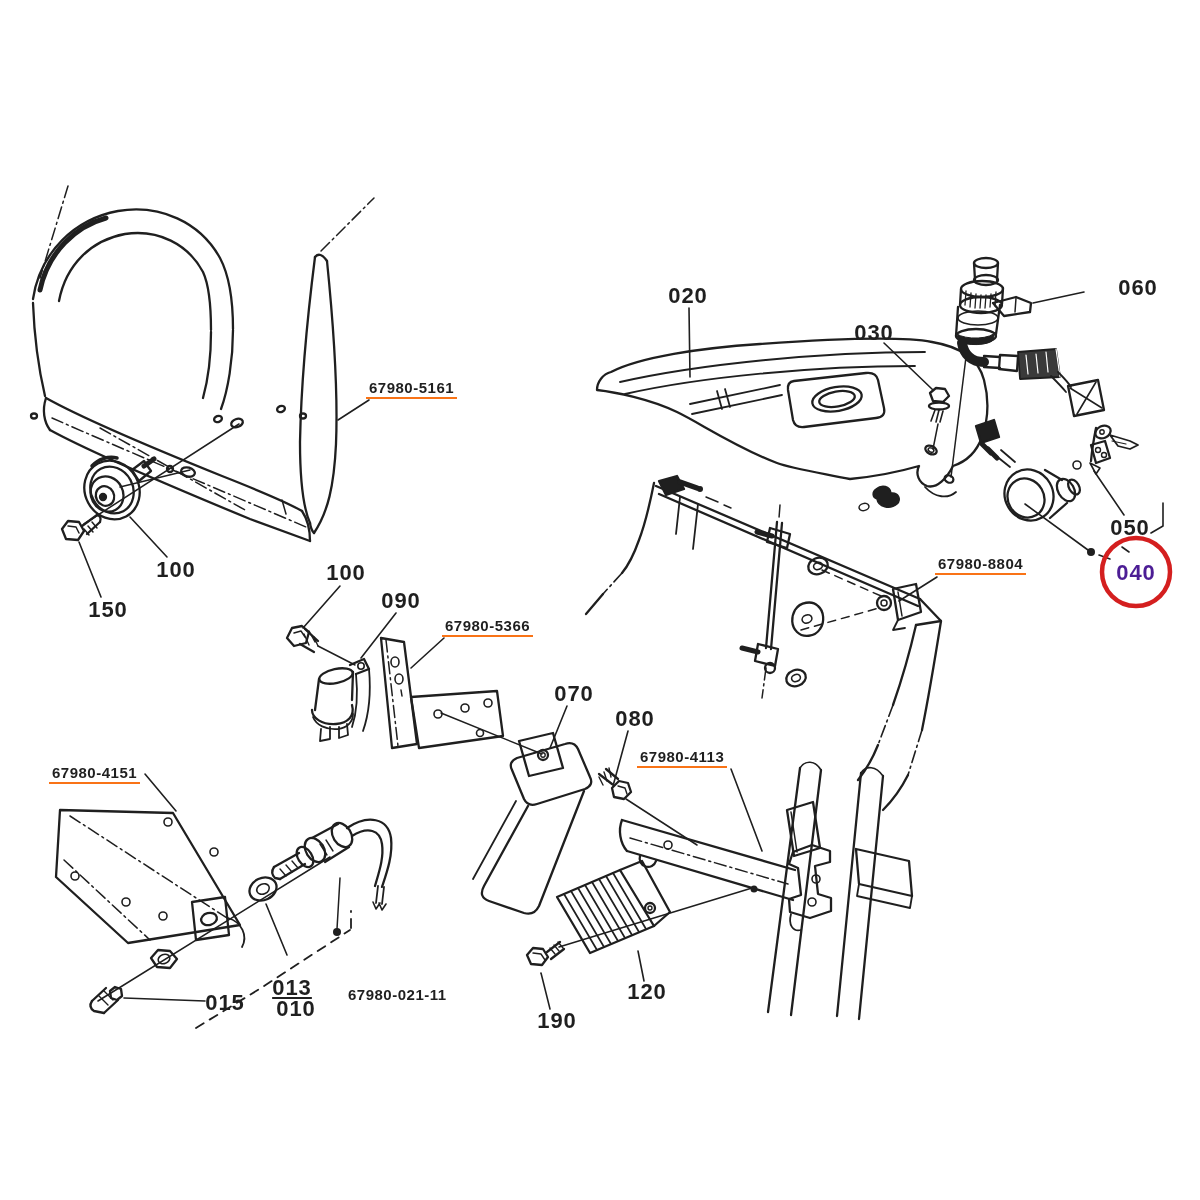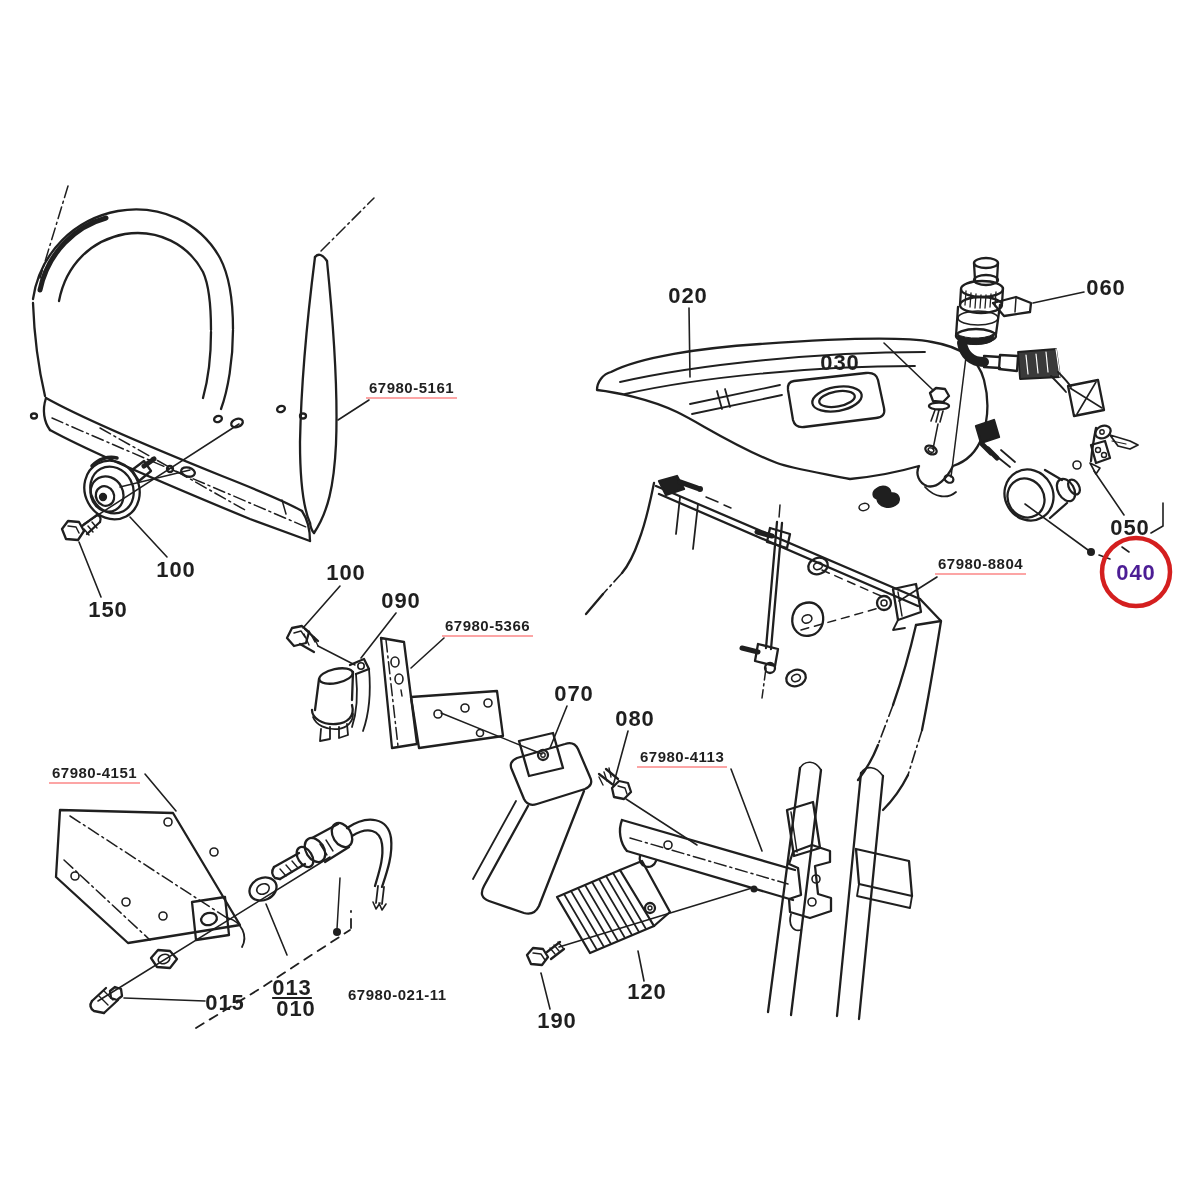--- a/index.html
+++ b/index.html
@@ -10,21 +10,21 @@
   .stage svg{position:absolute;left:0;top:0;}
   .callout{
     position:absolute;transform:translate(-50%,-50%);
     font-size:22px;font-weight:600;letter-spacing:1px;color:#1f1f1f;
     white-space:nowrap;line-height:1;
   }
   .partref{
     position:absolute;font-size:15px;font-weight:700;letter-spacing:0.5px;
     color:#1f1f1f;white-space:nowrap;line-height:1;padding:0 3px 2px 3px;
   }
-  .underlined{border-bottom:2px solid #fca5a5;}
+  .underlined{border-bottom:2px solid #f97316;}
 </style>
 </head>
 <body>
 
 <div class="stage">
 
 <svg width="1200" height="1200" viewBox="0 0 1200 1200">
   <g fill="none" stroke="#1f1f1f" stroke-width="2.3" stroke-linecap="round" stroke-linejoin="round">
 
     <g>
@@ -350,22 +350,22 @@
       <path d="M 205,1001 L 124,998"></path>
       <path d="M 644,981 L 638,951"></path>
       <path d="M 550,1009 L 541,973"></path>
     </g>
 
     <circle cx="1136" cy="572" r="34" stroke="#d41f1f" stroke-width="4.5"></circle>
   </g>
 </svg>
 
 <div class="callout" style="left:688px;top:296px;">020</div>
-<div class="callout" style="left:840px;top:333px;margin-top:30px;">030</div>
-<div class="callout" style="left:1106px;top:288px;">060</div>
+<div class="callout" style="left:874px;top:333px;">030</div>
+<div class="callout" style="left:1138px;top:288px;">060</div>
 <div class="callout" style="left:1130px;top:528px;">050</div>
 <div class="callout" style="left:1136px;top:573px;color:#4c1d95;">040</div>
 <div class="callout" style="left:346px;top:573px;">100</div>
 <div class="callout" style="left:401px;top:601px;">090</div>
 <div class="callout" style="left:574px;top:694px;">070</div>
 <div class="callout" style="left:635px;top:719px;">080</div>
 <div class="callout" style="left:176px;top:570px;">100</div>
 <div class="callout" style="left:108px;top:610px;">150</div>
 <div class="callout" style="left:292px;top:988px;text-decoration:underline;">013</div>
 <div class="callout" style="left:225px;top:1003px;">015</div>

